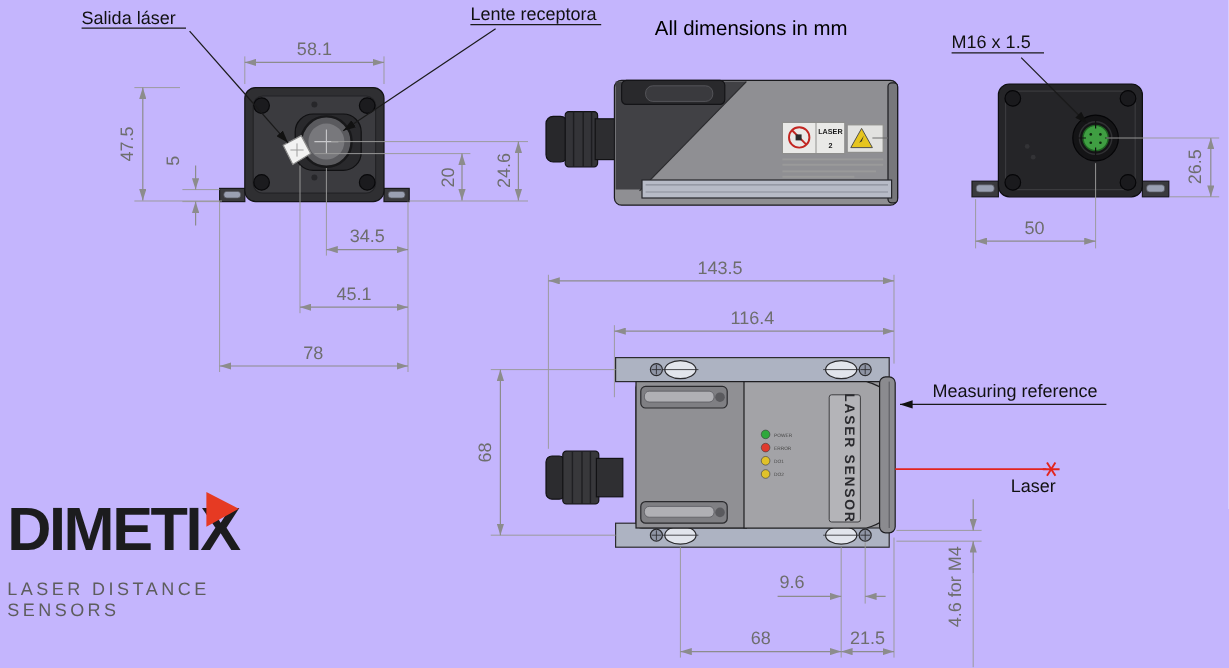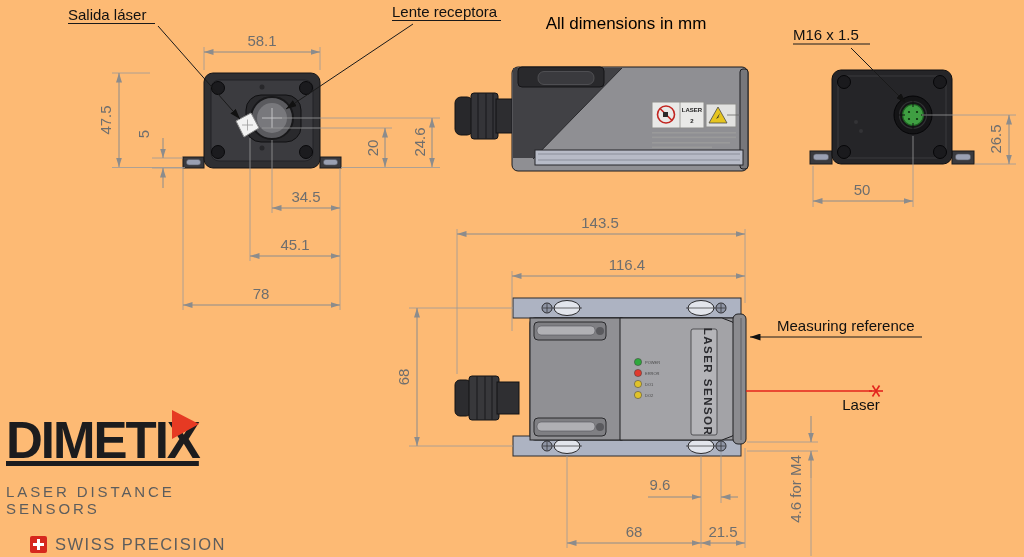--- a/index.html
+++ b/index.html
@@ -1,35 +1,35 @@
 <!DOCTYPE html>
 <html><head>
 <meta charset="utf-8">
 <style>
   html,body{margin:0;padding:0;background:#fff;}
-  #stage{position:relative;width:1024px;height:557px;background:#fdba74;overflow:hidden;
+  #stage{position:relative;width:1024px;height:557px;background:#c4b5fd;overflow:hidden;
          font-family:"Liberation Sans",sans-serif;}
   svg{position:absolute;left:0;top:0;}
   
   .dl{stroke:#8c8c8c;stroke-width:1;fill:none;}
   .xl{stroke:#9a9a9a;stroke-width:0.8;fill:none;}
   .ldr{stroke:#1a1a1a;stroke-width:1;fill:none;}
   .ul{stroke:#1a1a1a;stroke-width:1;}
   
   .dt{font-size:15px;fill:#6e6e6e;}
   .lt{font-size:15px;fill:#111;}
   .note{font-size:17px;fill:#000;}
   .mid{text-anchor:middle;}
   .tinylbl{font-size:4px;fill:#4a4a4a;}
   .warnsmall{font-size:6px;fill:#1a1a1a;font-weight:bold;}
   .sensor-vert{font-size:11.5px;font-weight:bold;fill:#2b2b2f;letter-spacing:1.5px;}
   
   .logo{position:absolute;left:6px;top:404px;width:250px;}
   .brand{position:relative;font-weight:bold;font-size:51px;letter-spacing:-2px;
-         color:#1c1c1e;line-height:1.45;height:74px;text-decoration:underline;}
+         color:#1c1c1e;line-height:1.45;height:74px;}
   .tri{position:absolute;left:166px;top:6px;width:0;height:0;
        border-top:14px solid transparent;border-bottom:15px solid transparent;
        border-left:27px solid #e63a23;}
   .tagline{font-size:15px;letter-spacing:2.9px;color:#5d5d5d;margin-top:5px;}
   .swissrow{display:flex;align-items:center;gap:8px;margin:18px 0 0 24px;}
   .flag{position:relative;width:17px;height:17px;background:#d6281e;border-radius:2px;flex:0 0 auto;}
   .flag .fh,.flag .fv{position:absolute;background:#fff;}
   .flag .fh{left:3px;top:6.8px;width:11px;height:3.4px;}
   .flag .fv{left:6.8px;top:3px;width:3.4px;height:11px;}
   .claim{font-size:16.5px;letter-spacing:1.5px;color:#5d5d5d;}
@@ -304,21 +304,14 @@
     <text x="861" y="410" class="lt mid">Laser</text>
   </g>
 </svg>
 
   <div class="logo">
     <div class="brand">
       <span>DIMETIX</span>
       <span class="tri"></span>
     </div>
     <div class="tagline">LASER DISTANCE SENSORS</div>
-    <div class="swissrow">
-      <span class="flag">
-          <span class="fh"></span>
-          <span class="fv"></span>
-        </span>
-      <span class="claim">SWISS PRECISION</span>
-    </div>
   </div>
 </div>
 
 </body></html>

